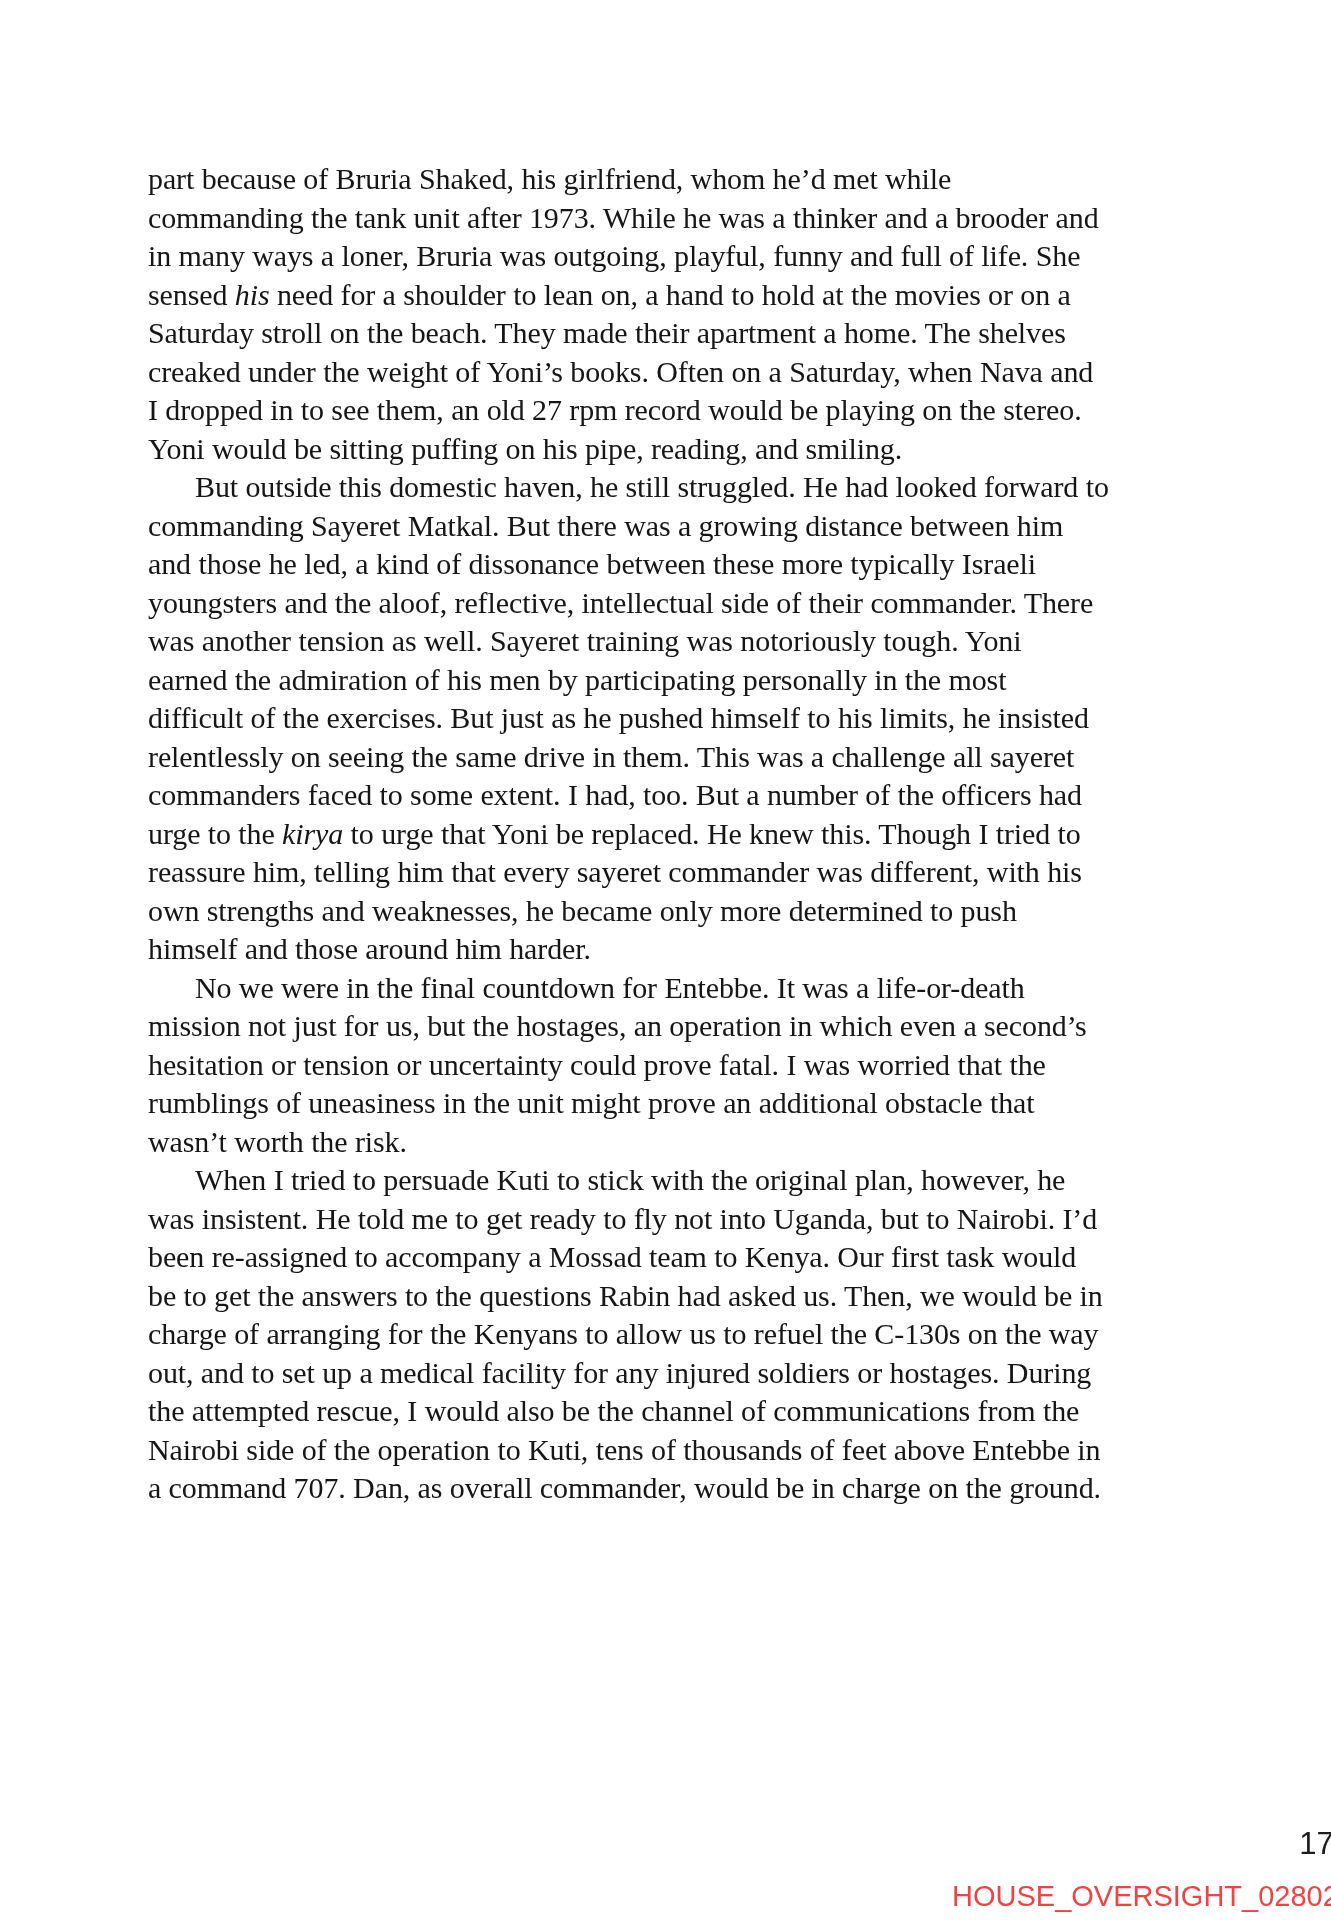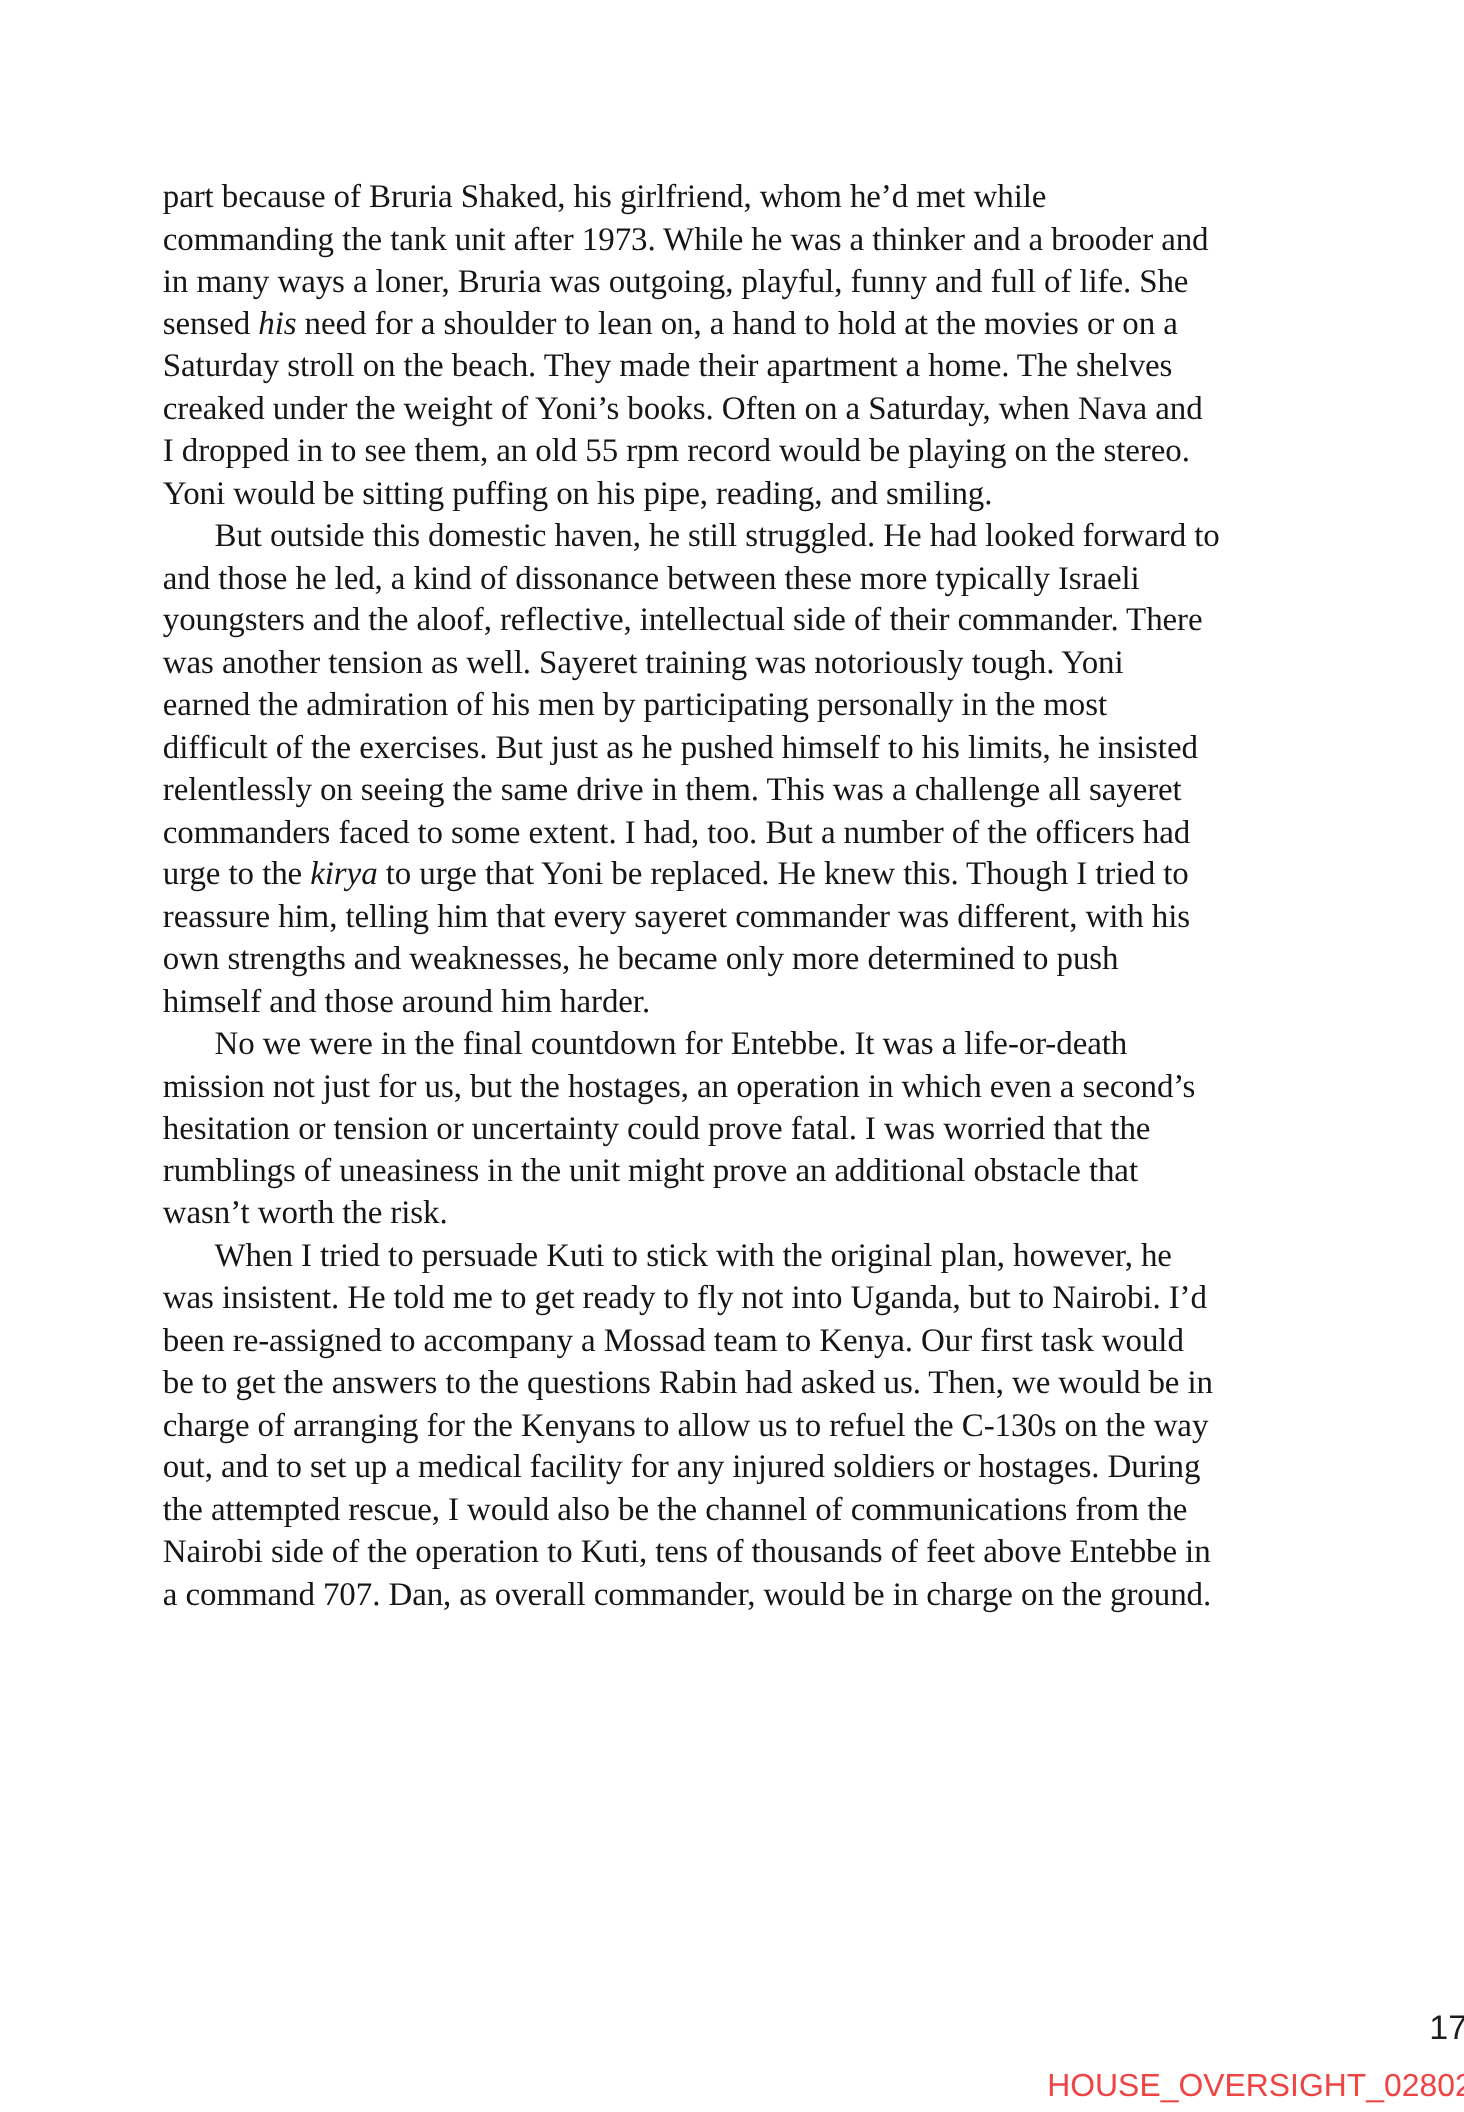--- a/index.html
+++ b/index.html
@@ -56,25 +56,26 @@
 
 <div class="page">
   <div class="text-block">
       <div class="paragraph">
         <div class="line"><span>part because of Bruria Shaked, his girlfriend, whom he’d met while</span></div>
         <div class="line"><span>commanding the tank unit after 1973. While he was a thinker and a brooder and</span></div>
         <div class="line"><span>in many ways a loner, Bruria was outgoing, playful, funny and full of life. She</span></div>
         <div class="line"><span>sensed </span><span class="italic">his</span><span> need for a shoulder to lean on, a hand to hold at the movies or on a</span></div>
         <div class="line"><span>Saturday stroll on the beach. They made their apartment a home. The shelves</span></div>
         <div class="line"><span>creaked under the weight of Yoni’s books. Often on a Saturday, when Nava and</span></div>
-        <div class="line"><span>I dropped in to see them, an old 55 rpm record would be playing on the stereo.</span></div>
+        <div class="line"><span>I dropped in to see them, an old 27 rpm record would be playing on the stereo.</span></div>
         <div class="line"><span>Yoni would be sitting puffing on his pipe, reading, and smiling.</span></div>
       </div>
       <div class="paragraph indent">
         <div class="line"><span>But outside this domestic haven, he still struggled. He had looked forward to</span></div>
+        <div class="line"><span>commanding Sayeret Matkal. But there was a growing distance between him</span></div>
         <div class="line"><span>and those he led, a kind of dissonance between these more typically Israeli</span></div>
         <div class="line"><span>youngsters and the aloof, reflective, intellectual side of their commander. There</span></div>
         <div class="line"><span>was another tension as well. Sayeret training was notoriously tough. Yoni</span></div>
         <div class="line"><span>earned the admiration of his men by participating personally in the most</span></div>
         <div class="line"><span>difficult of the exercises. But just as he pushed himself to his limits, he insisted</span></div>
         <div class="line"><span>relentlessly on seeing the same drive in them. This was a challenge all sayeret</span></div>
         <div class="line"><span>commanders faced to some extent. I had, too. But a number of the officers had</span></div>
         <div class="line"><span>urge to the </span><span class="italic">kirya</span><span> to urge that Yoni be replaced. He knew this. Though I tried to</span></div>
         <div class="line"><span>reassure him, telling him that every sayeret commander was different, with his</span></div>
         <div class="line"><span>own strengths and weaknesses, he became only more determined to push</span></div>

